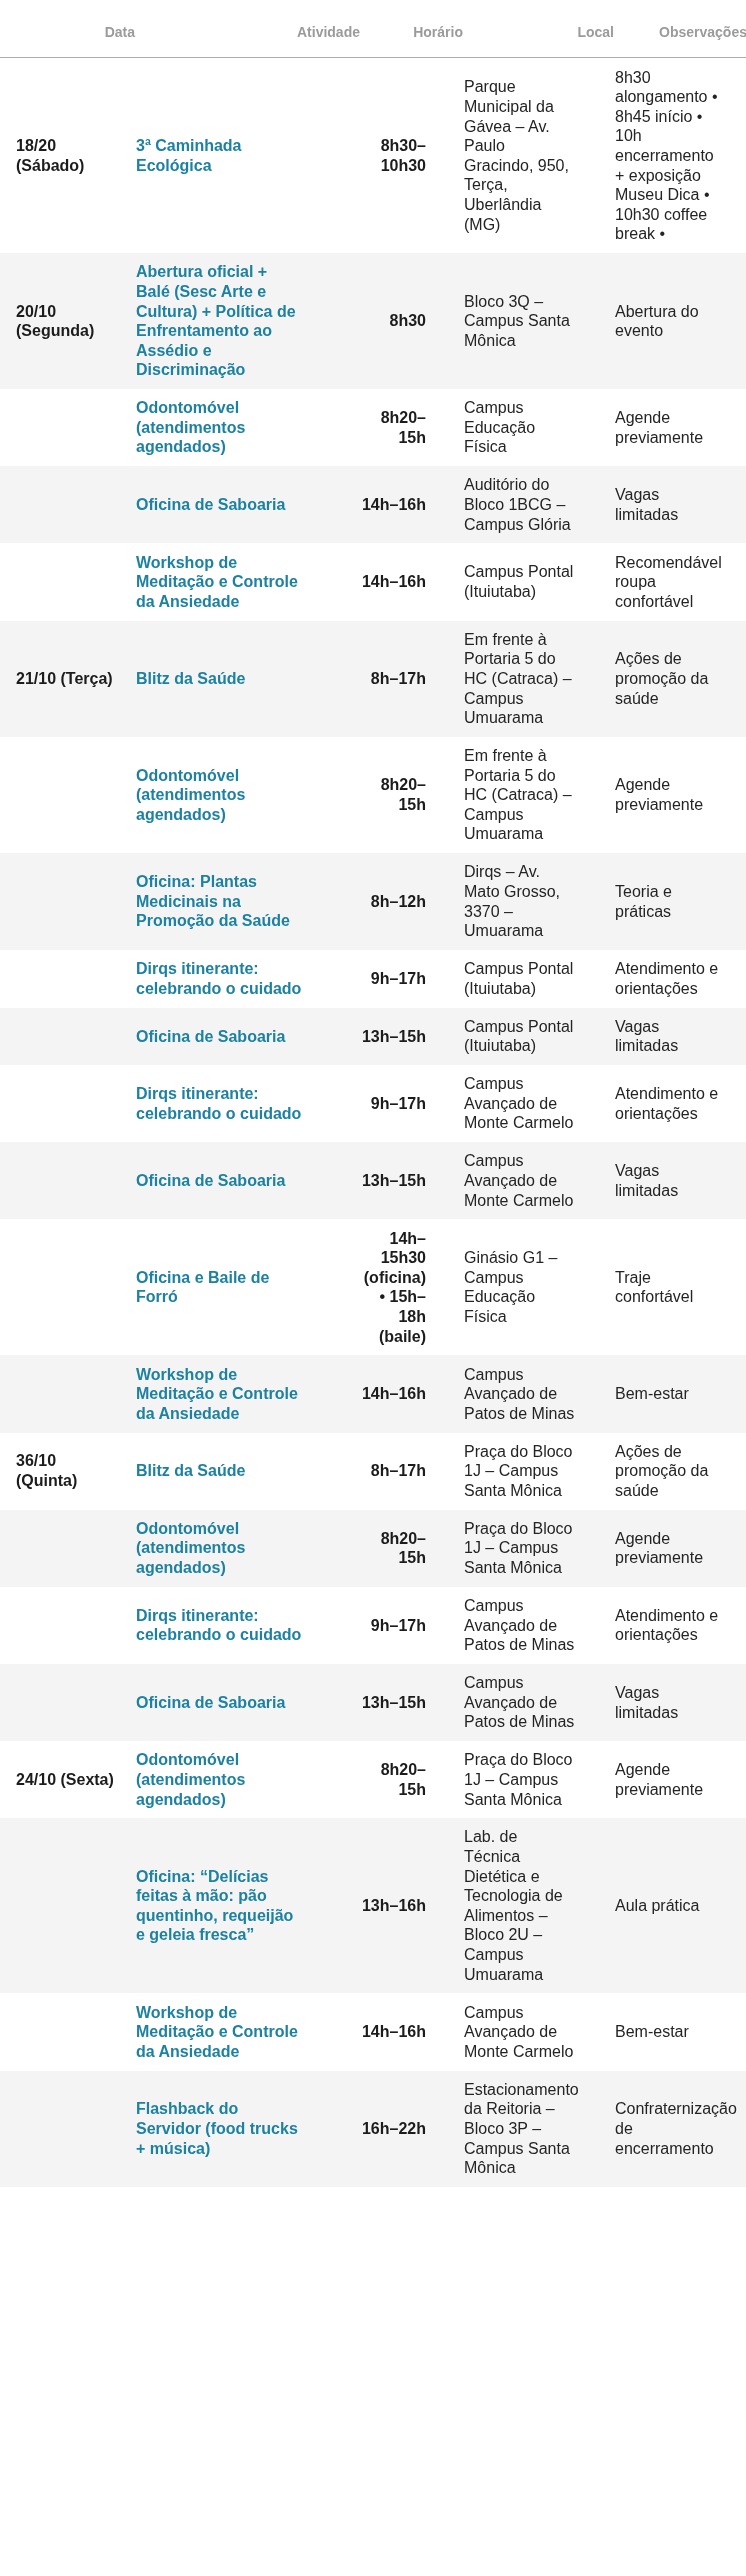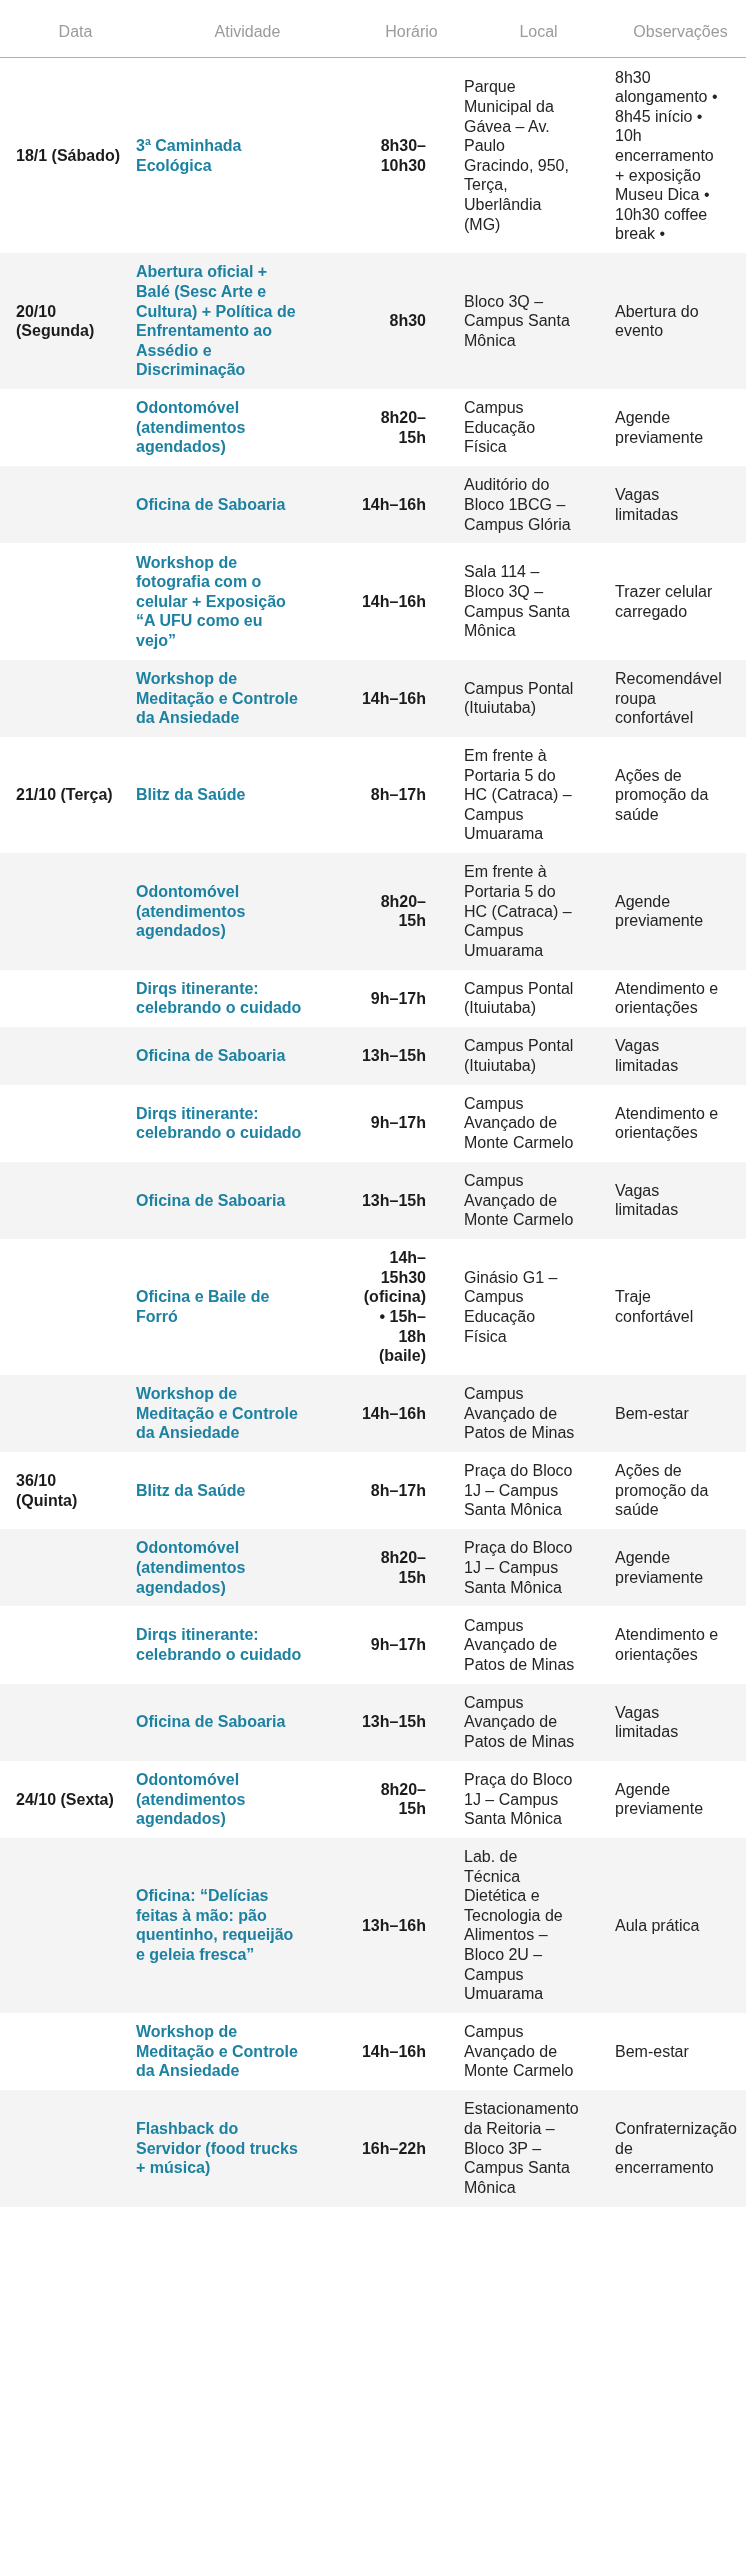--- a/index.html
+++ b/index.html
@@ -21,25 +21,25 @@
     width:746px;
     border-collapse:collapse;
     table-layout:fixed;
   }
   col.c1{width:135px;}
   col.c2{width:225px;}
   col.c3{width:103px;}
   col.c4{width:151px;}
   col.c5{width:133px;}
   thead th{
-    text-align:center;
+    text-align:right;
     vertical-align:bottom;
-    font-size:16px;
+    font-size:14px;
     line-height:18.4px;
-    font-weight:400;
+    font-weight:700;
     color:var(--header-gray);
     padding:23px 0 16px 0;
     border-bottom:1.8px solid var(--rule);
   }
   th:first-child, td:first-child{padding-left:16px;}
   tbody td{
     vertical-align:middle;
     font-size:16px;
     line-height:19.6px;
     font-weight:400;
@@ -69,21 +69,21 @@
     <tr>
       <th>Data</th>
       <th>Atividade</th>
       <th>Horário</th>
       <th>Local</th>
       <th>Observações</th>
     </tr>
   </thead>
   <tbody>
     <tr>
-      <td class="c-date">18/1 (Sábado)</td>
+      <td class="c-date">18/20 (Sábado)</td>
       <td class="c-activity">3ª Caminhada Ecológica</td>
       <td class="c-time">8h30–10h30</td>
       <td class="c-location">Parque Municipal da Gávea – Av. Paulo Gracindo, 950, Terça, Uberlândia (MG)</td>
       <td class="c-notes">8h30 alongamento • 8h45 início • 10h encerramento + exposição Museu Dica • 10h30 coffee break •</td>
     </tr>
     <tr>
       <td class="c-date">20/10 (Segunda)</td>
       <td class="c-activity">Abertura oficial + Balé (Sesc Arte e Cultura) + Política de Enfrentamento ao Assédio e Discriminação</td>
       <td class="c-time">8h30</td>
       <td class="c-location">Bloco 3Q – Campus Santa Mônica</td>
@@ -98,27 +98,20 @@
     </tr>
     <tr>
       <td class="c-date"></td>
       <td class="c-activity">Oficina de Saboaria</td>
       <td class="c-time">14h–16h</td>
       <td class="c-location">Auditório do Bloco 1BCG – Campus Glória</td>
       <td class="c-notes">Vagas limitadas</td>
     </tr>
     <tr>
       <td class="c-date"></td>
-      <td class="c-activity">Workshop de fotografia com o celular + Exposição “A UFU como eu vejo”</td>
-      <td class="c-time">14h–16h</td>
-      <td class="c-location">Sala 114 – Bloco 3Q – Campus Santa Mônica</td>
-      <td class="c-notes">Trazer celular carregado</td>
-    </tr>
-    <tr>
-      <td class="c-date"></td>
       <td class="c-activity">Workshop de Meditação e Controle da Ansiedade</td>
       <td class="c-time">14h–16h</td>
       <td class="c-location">Campus Pontal (Ituiutaba)</td>
       <td class="c-notes">Recomendável roupa confortável</td>
     </tr>
     <tr>
       <td class="c-date">21/10 (Terça)</td>
       <td class="c-activity">Blitz da Saúde</td>
       <td class="c-time">8h–17h</td>
       <td class="c-location">Em frente à Portaria 5 do HC (Catraca) – Campus Umuarama</td>
@@ -126,20 +119,27 @@
     </tr>
     <tr>
       <td class="c-date"></td>
       <td class="c-activity">Odontomóvel (atendimentos agendados)</td>
       <td class="c-time">8h20–15h</td>
       <td class="c-location">Em frente à Portaria 5 do HC (Catraca) – Campus Umuarama</td>
       <td class="c-notes">Agende previamente</td>
     </tr>
     <tr>
       <td class="c-date"></td>
+      <td class="c-activity">Oficina: Plantas Medicinais na Promoção da Saúde</td>
+      <td class="c-time">8h–12h</td>
+      <td class="c-location">Dirqs – Av. Mato Grosso, 3370 – Umuarama</td>
+      <td class="c-notes">Teoria e práticas</td>
+    </tr>
+    <tr>
+      <td class="c-date"></td>
       <td class="c-activity">Dirqs itinerante: celebrando o cuidado</td>
       <td class="c-time">9h–17h</td>
       <td class="c-location">Campus Pontal (Ituiutaba)</td>
       <td class="c-notes">Atendimento e orientações</td>
     </tr>
     <tr>
       <td class="c-date"></td>
       <td class="c-activity">Oficina de Saboaria</td>
       <td class="c-time">13h–15h</td>
       <td class="c-location">Campus Pontal (Ituiutaba)</td>

